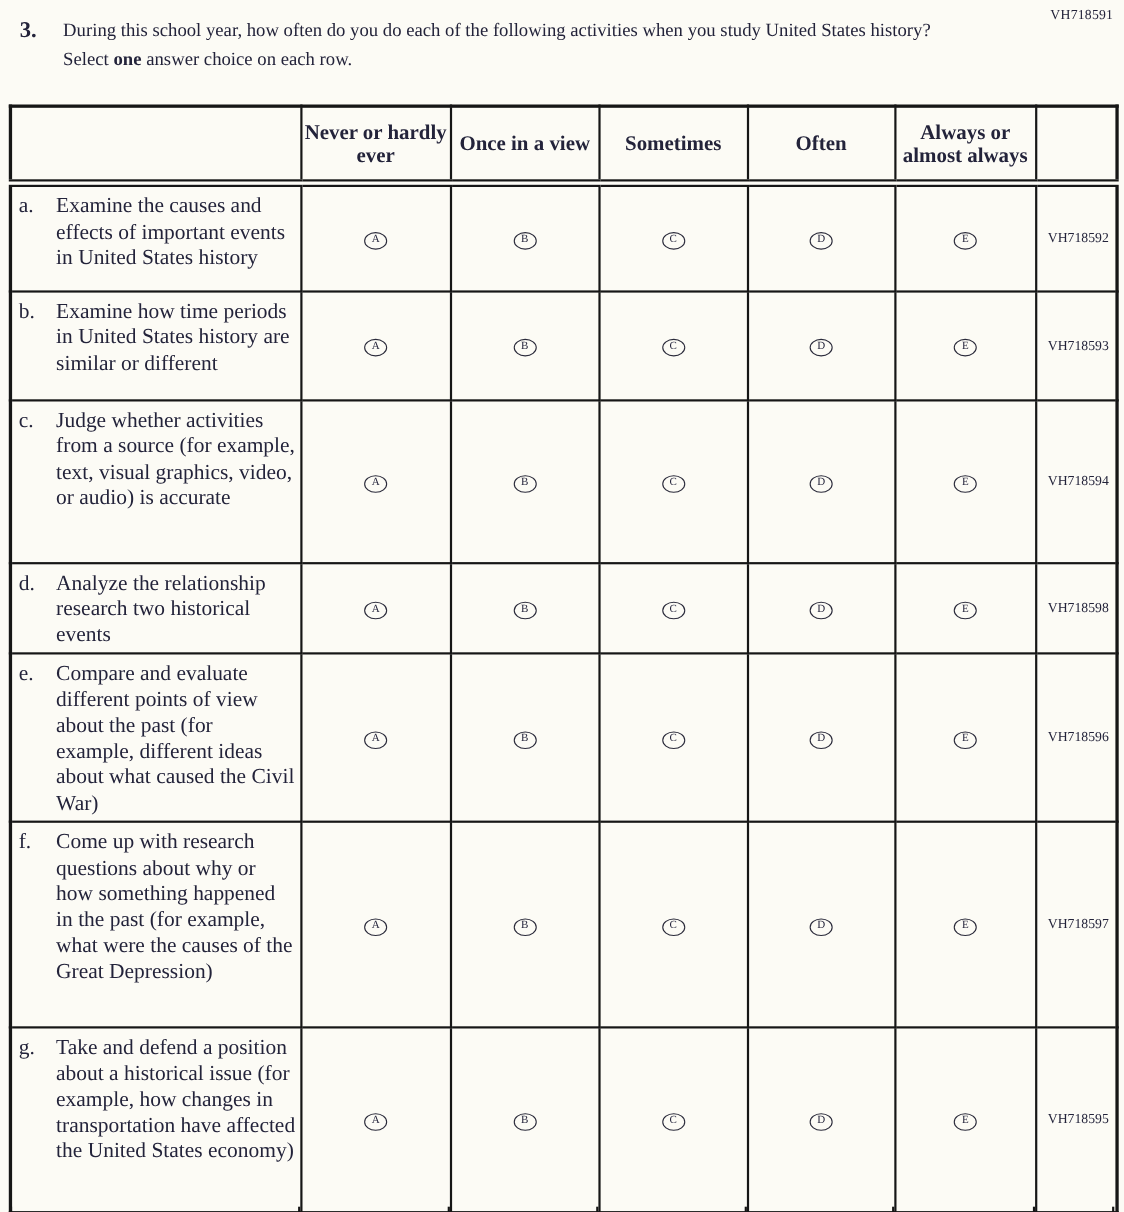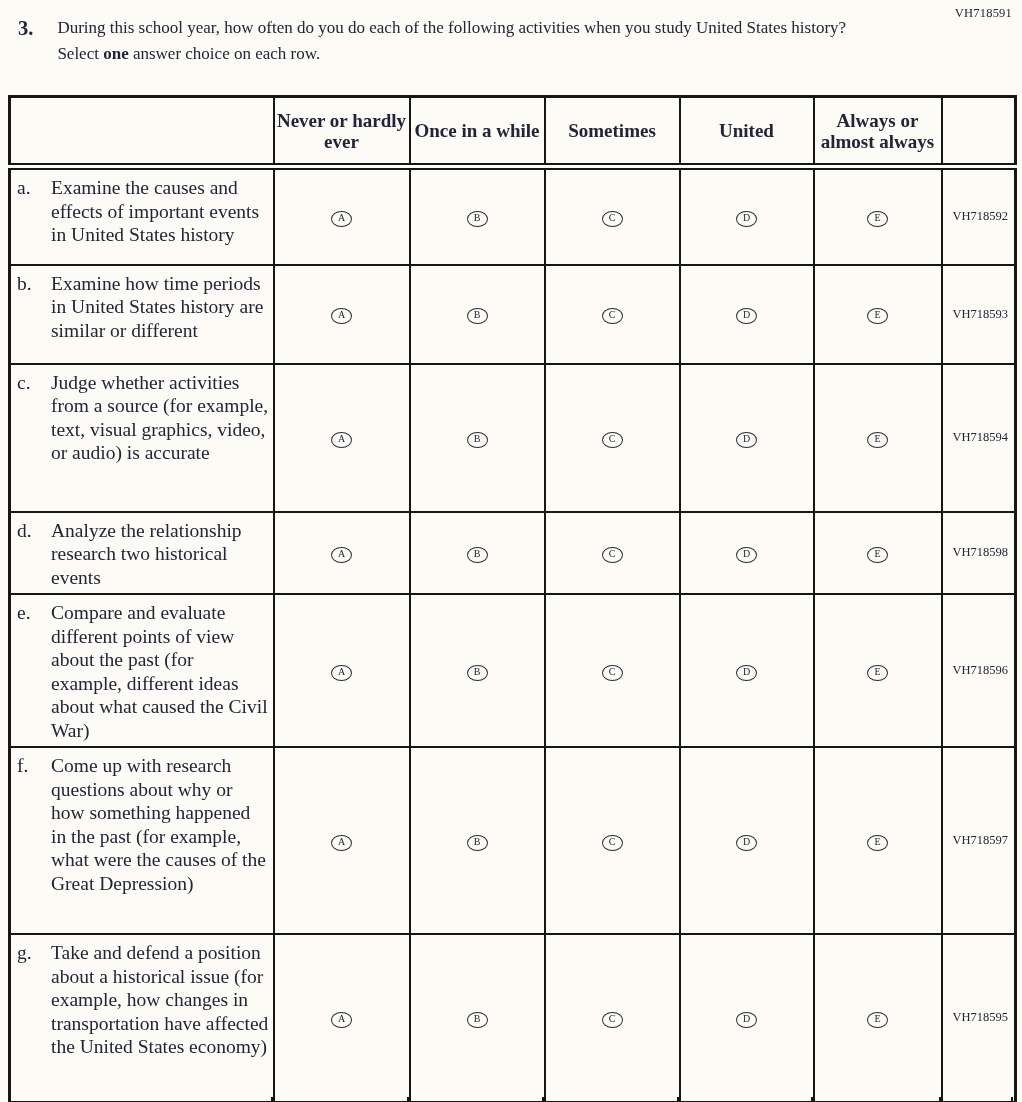--- a/index.html
+++ b/index.html
@@ -131,23 +131,23 @@
       <col style="width:135px">
       <col style="width:135px">
       <col style="width:134px">
       <col style="width:128px">
       <col style="width:74px">
     </colgroup>
     <thead>
       <tr class="r-hdr">
         <th></th>
         <th>Never or hardly ever</th>
-        <th>Once in a while</th>
+        <th>Once in a view</th>
         <th>Sometimes</th>
-        <th>United</th>
+        <th>Often</th>
         <th>Always or almost always</th>
         <th></th>
       </tr>
     </thead>
     <tbody>
       <tr class="r-a">
         <td class="row-label">
           <div class="row-label-inner">
             <span class="letter">a.</span>
             <span class="activity">Examine the causes and effects of important events in United States history</span>

